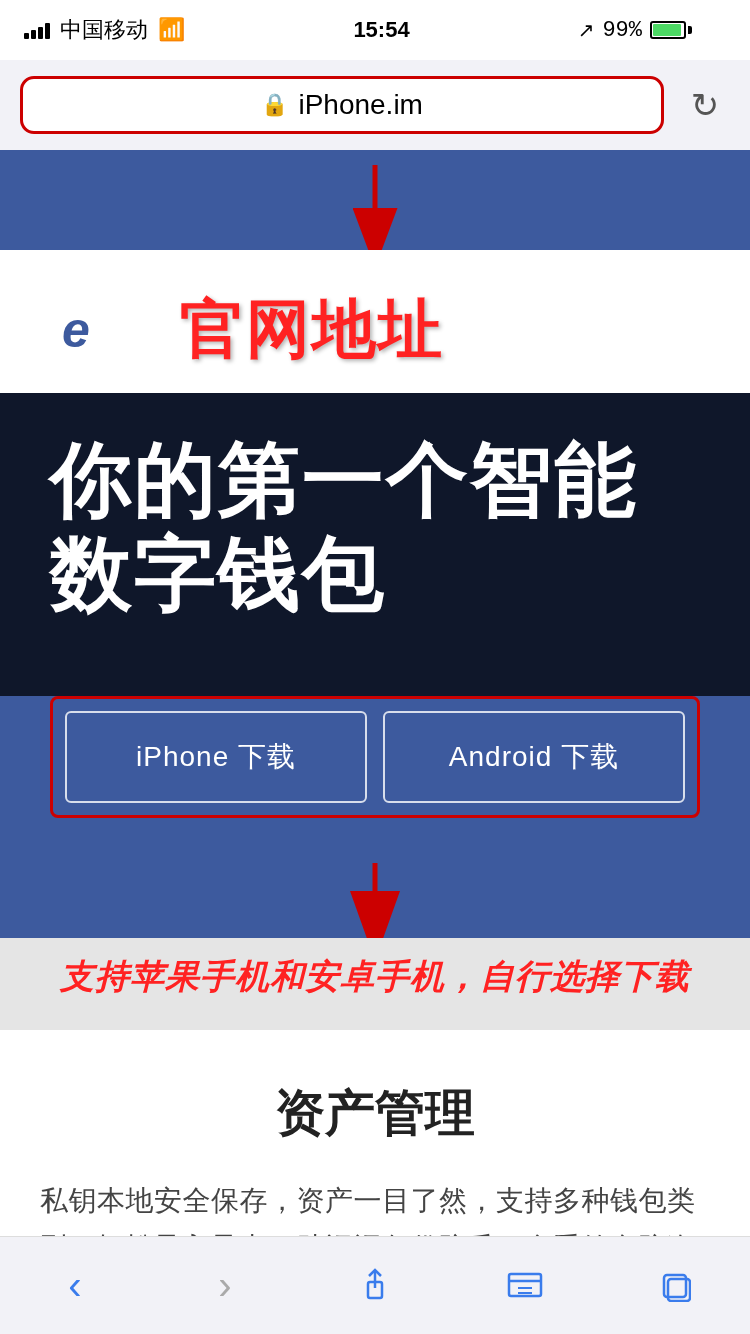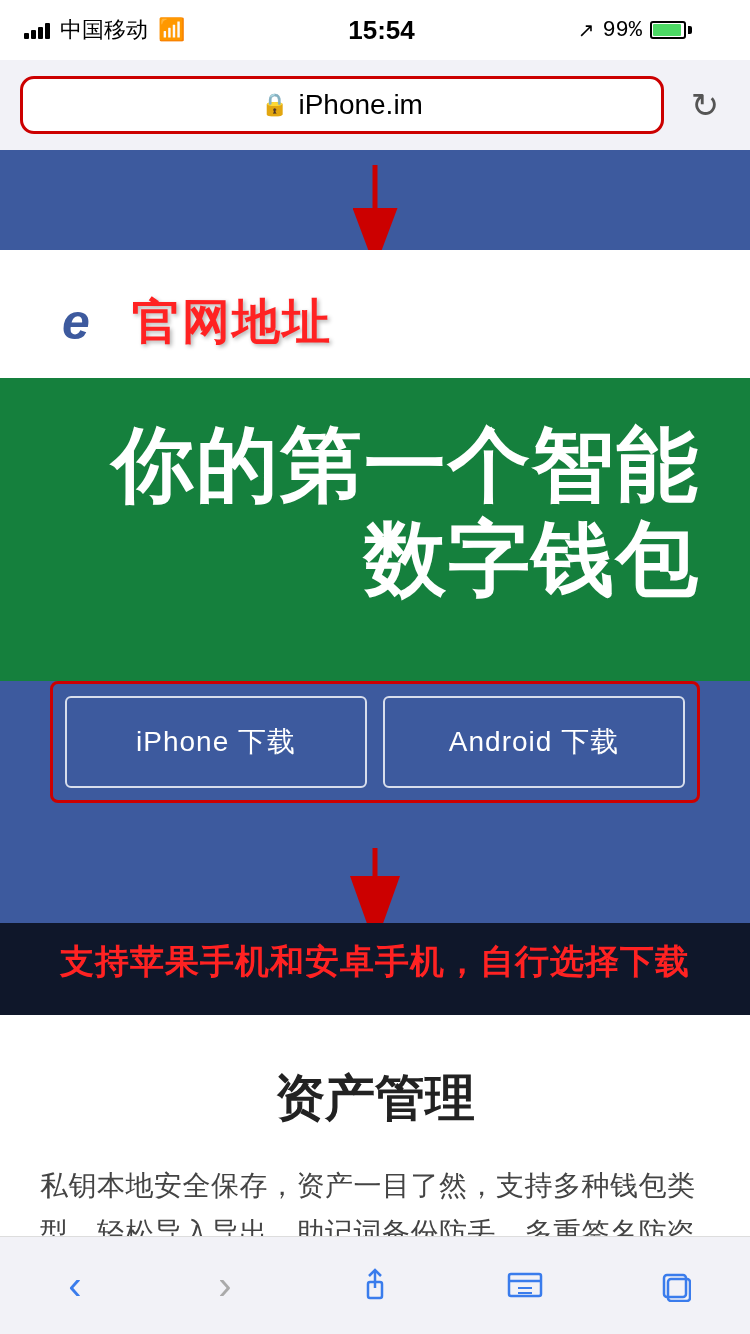--- a/index.html
+++ b/index.html
@@ -36,21 +36,21 @@
       align-items: flex-end;
       gap: 2px;
       height: 18px;
     }
     .signal-bar {
       width: 5px;
       background: #000;
       border-radius: 1px;
     }
     .status-center {
-      font-size: 26px;
+      font-size: 22px;
       font-weight: 600;
     }
     .status-right {
       display: flex;
       align-items: center;
       gap: 8px;
       font-size: 22px;
     }
     .battery-icon {
       display: flex;
@@ -125,25 +125,26 @@
       background: #fff;
       border-radius: 16px;
       display: flex;
       align-items: center;
       justify-content: center;
       font-size: 44px;
       color: #3d5a9e;
       font-weight: bold;
     }
     .site-title {
-      font-size: 48px;
+      font-size: 64px;
       font-weight: 900;
       color: #ff2222;
       letter-spacing: 2px;
       text-shadow: 2px 2px 4px rgba(0,0,0,0.3);
+      margin-left: 48px;
     }
     .lang-switcher {
       margin-left: auto;
       display: flex;
       align-items: center;
       gap: 8px;
       font-size: 26px;
       color: #fff;
     }
     .lang-divider {
@@ -152,23 +153,22 @@
     .lang-cn {
       color: rgba(255,255,255,0.85);
     }
     .lang-en {
       color: #fff;
       font-weight: 600;
     }
 
     
     .hero-section {
-      background: #15803d;
+      background: #0f172a;
       padding: 40px 50px 50px 50px;
-      text-align: right;
     }
     .hero-title {
       font-size: 82px;
       font-weight: 900;
       color: #fff;
       line-height: 1.15;
       letter-spacing: 2px;
       margin-bottom: 24px;
     }
     .hero-subtitle {
@@ -208,23 +208,24 @@
     
     .arrow-to-buttons {
       background: #3d5a9e;
       display: flex;
       justify-content: center;
       padding-bottom: 10px;
     }
 
     
     .annotation-text-section {
-      background: #0f172a;
+      background: #e5e5e5;
       padding: 16px 30px 30px 30px;
       text-align: center;
+      font-style: italic;
     }
     .annotation-text {
       font-size: 34px;
       color: #ff2222;
       font-weight: 600;
       letter-spacing: 1px;
     }
 
     
     .white-section {

